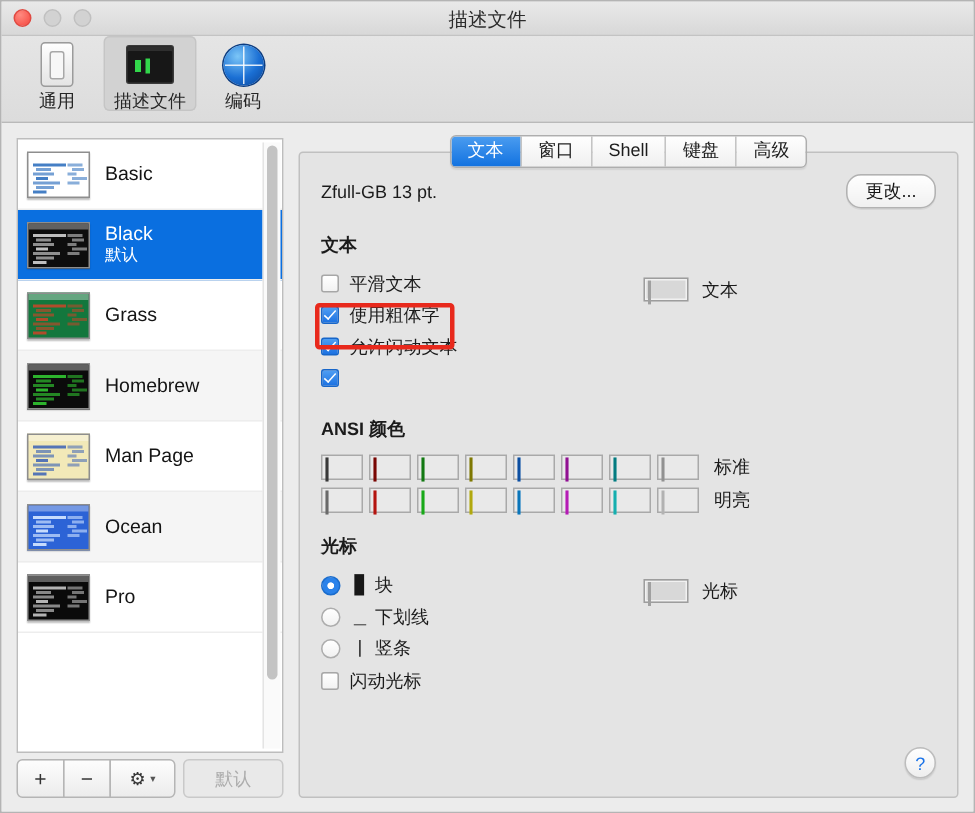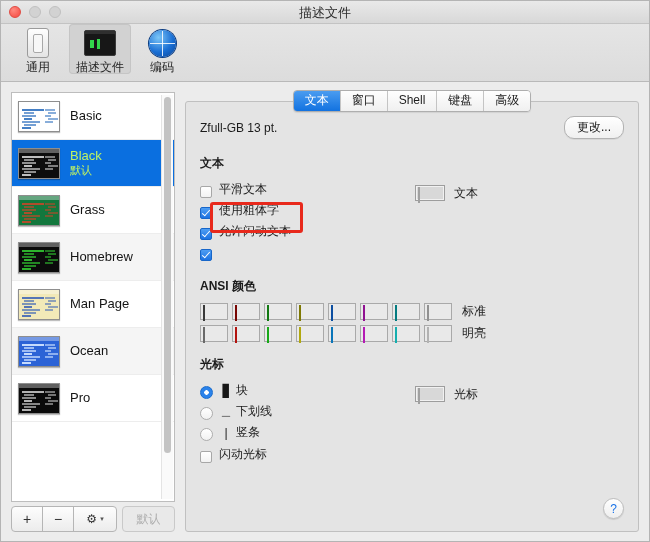--- a/index.html
+++ b/index.html
@@ -199,21 +199,21 @@
     position: relative;
     height: 460px;
     background: #ececec;
     padding: 10px;
     box-sizing: border-box;
     display: flex;
   }
 
   
   .list-col {
-    width: 164px;
+    width: 178px;
     display: flex;
     flex-direction: column;
   }
   .list-box {
     flex: 1;
     position: relative;
     background: #ffffff;
     border: 1px solid #bdbdbd;
     overflow: hidden;
   }
@@ -260,21 +260,21 @@
   }
   .pname .n {
     font-size: 13px;
     color: #141414;
   }
   .pname .sub {
     font-size: 11px;
     color: #444;
   }
   .prow.selected .pname .n,
-  .prow.selected .pname .sub { color: #bef264; }
+  .prow.selected .pname .sub { color: #ffffff; }
 
   .scrollbar {
     position: absolute;
     right: 1px; top: 2px; bottom: 2px;
     width: 11px;
     background: #fafafa;
     border-left: 1px solid #e4e4e4;
   }
   .scroll-thumb {
     position: absolute;
@@ -388,21 +388,21 @@
   }
 
   .split {
     display: flex;
   }
   .split .left { width: 215px; }
   .split .right { flex: 1; padding-top: 2px; }
 
   .cb-row, .rd-row {
     display: flex;
-    align-items: flex-end;
+    align-items: center;
     height: 18px;
     margin-bottom: 3px;
     position: relative;
   }
   .cbox {
     width: 12px; height: 12px;
     border: 1px solid #a7a7a7;
     border-radius: 2px;
     background: linear-gradient(to bottom, #ffffff, #f2f2f2);
     box-sizing: border-box;

